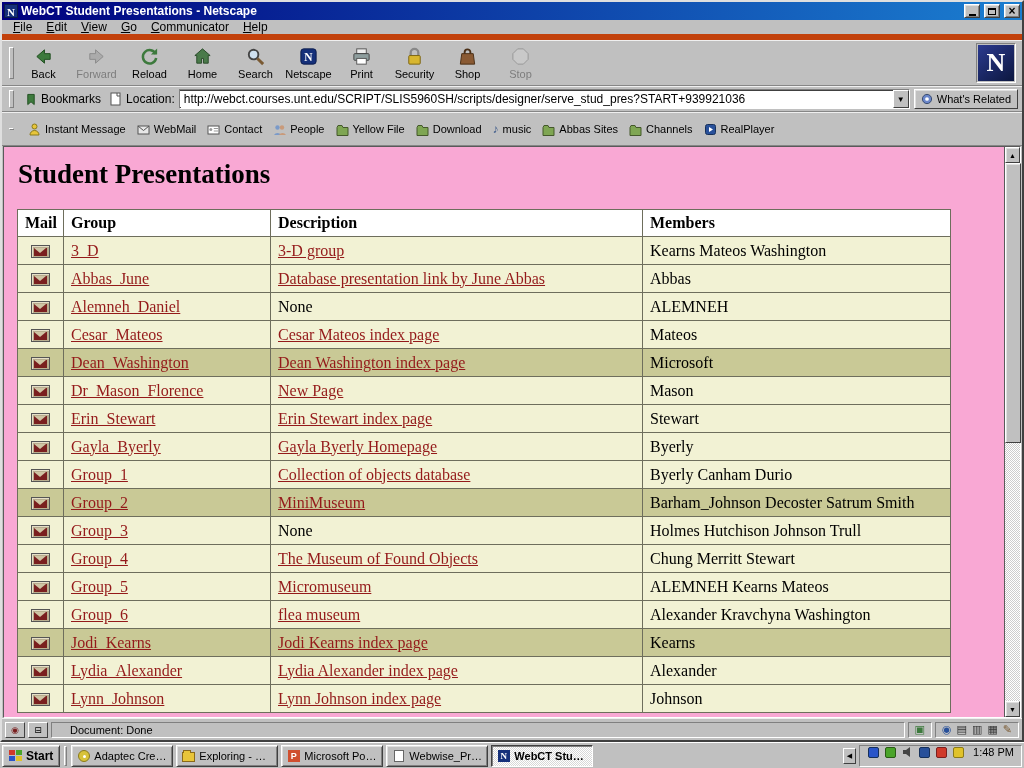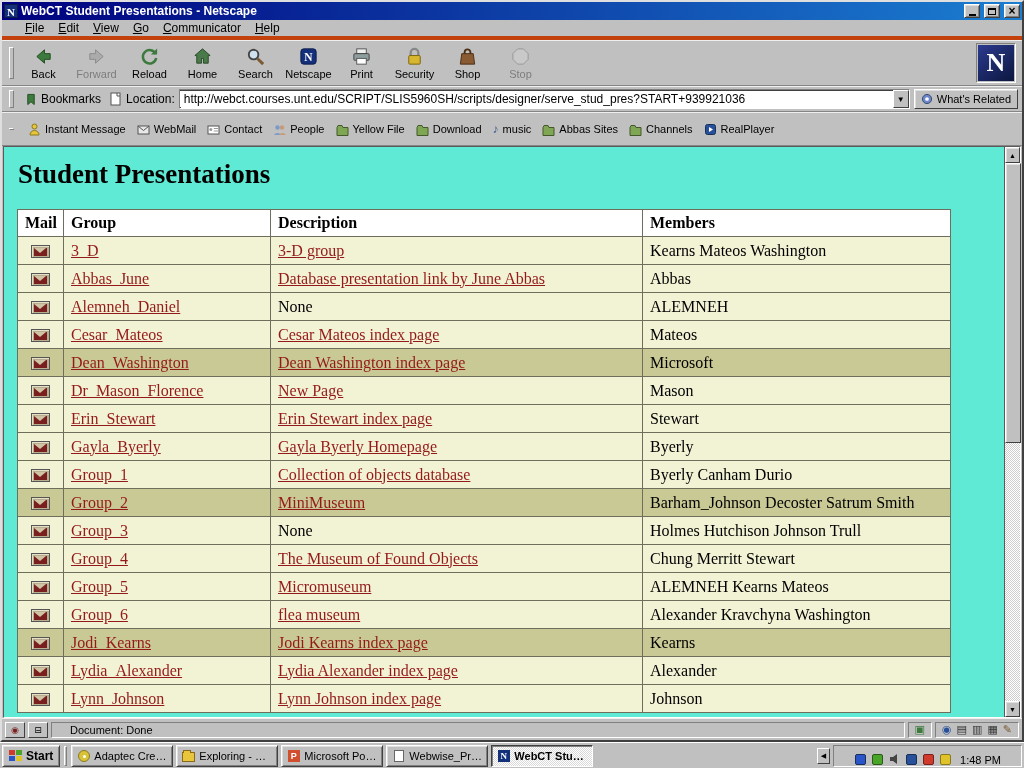--- a/index.html
+++ b/index.html
@@ -9,21 +9,21 @@
 .window{flex:1;display:flex;flex-direction:column;background:#c0c0c0;border:2px solid;border-color:#dfdfdf #404040 #404040 #dfdfdf;min-height:0;}
 
 .titlebar{height:18px;background:linear-gradient(90deg,#00007e,#1b7ed0);display:flex;align-items:center;padding:0 2px;gap:3px;flex:0 0 18px;}
 .appicon{width:14px;height:14px;background:#15307a;color:#fff;font-family:"Liberation Serif",serif;font-weight:bold;font-size:11px;line-height:14px;text-align:center;border:1px solid #0a1a4a;}
 .titletext{color:#fff;font-weight:bold;font-size:12px;flex:1;white-space:nowrap;overflow:hidden;}
 .tbtn{width:16px;height:14px;background:#c0c0c0;border:1px solid;border-color:#fff #404040 #404040 #fff;box-shadow:inset 1px 1px 0 #dfdfdf,inset -1px -1px 0 #808080;display:flex;align-items:center;justify-content:center;margin-left:1px;}
 .min-glyph{width:7px;height:2px;background:#000;margin-top:7px;}
 .max-glyph{width:8px;height:7px;border:1px solid #000;border-top-width:2px;}
 .close-glyph{font-size:12px;font-weight:bold;line-height:10px;color:#000;}
 
-.menubar{height:20px;flex:0 0 20px;display:flex;align-items:center;padding-left:16px;border-bottom:4px solid #c2410c;background:#c0c0c0;}
+.menubar{height:20px;flex:0 0 20px;display:flex;align-items:center;padding-left:4px;border-bottom:6px solid #c2410c;background:#c0c0c0;}
 .mitem{display:inline-block;font-size:12px;padding:2px 7px;color:#000;}
 .mitem::first-letter{text-decoration:underline;}
 
 .bar{background:#c0c0c0;border-top:1px solid #efefef;border-bottom:1px solid #868686;display:flex;align-items:center;}
 .toolbar{height:46px;flex:0 0 46px;padding:1px 4px;}
 .grip{width:5px;height:76%;border:1px solid;border-color:#fff #808080 #808080 #fff;margin:0 3px;background:#c0c0c0;flex:0 0 5px;}
 .toolbtn{width:53px;height:42px;display:flex;flex-direction:column;align-items:center;justify-content:center;gap:1px;font-size:11px;color:#000;}
 .toolbtn svg{width:21px;height:21px;}
 .toolbtn.disabled{color:#7d7d7d;}
 .tool-spacer{flex:1;}
@@ -37,21 +37,21 @@
 .locfield input{flex:1;border:none;outline:none;font-size:12px;font-family:"Liberation Sans",sans-serif;padding:1px 4px;background:#fff;color:#000;min-width:0;}
 .dropbtn{width:16px;height:18px;background:#c0c0c0;border:1px solid;border-color:#fff #404040 #404040 #fff;font-size:8px;display:flex;align-items:center;justify-content:center;flex:0 0 16px;}
 .wr-btn{height:20px;display:flex;align-items:center;gap:4px;font-size:11px;padding:0 6px;background:#c0c0c0;border:1px solid;border-color:#fff #404040 #404040 #fff;box-shadow:inset 1px 1px 0 #dfdfdf;white-space:nowrap;}
 
 .persbar{height:23px;flex:0 0 23px;padding:16px 4px;gap:11px;}
 .pitem{display:flex;align-items:center;gap:4px;font-size:11px;color:#000;white-space:nowrap;}
 .pitem svg{width:13px;height:13px;}
 .noteglyph{font-size:12px;color:#3d5a8a;line-height:13px;}
 
 .contentwrap{flex:1;display:flex;min-height:0;border:1px solid;border-color:#5a5a5a #fff #fff #5a5a5a;background:#fff;margin:0 1px;}
-.pagearea{flex:1;background:#5eead4;overflow:hidden;padding:10px 0 0 13px;min-width:0;}
+.pagearea{flex:1;background:#f9a8d4;overflow:hidden;padding:10px 0 0 13px;min-width:0;}
 .pagetitle{font-family:"Liberation Serif","DejaVu Serif",serif;font-size:27px;font-weight:bold;color:#000;margin:2px 0 19px 1px;}
 table.pres{border-collapse:collapse;table-layout:fixed;width:876px;font-family:"Liberation Serif","DejaVu Serif",serif;font-size:16px;}
 table.pres th,table.pres td{border:1px solid #6e6e5c;padding:3px 7px;overflow:hidden;white-space:nowrap;}
 table.pres th{background:#fff;text-align:left;font-weight:bold;height:27px;}
 table.pres td{height:28px;}
 tr.row{background:#f2f2d4;}
 tr.row.dark{background:#c9c996;}
 .c-mail{width:46px;text-align:center;}
 .c-group{width:207px;}
 .c-desc{width:372px;}
@@ -82,21 +82,21 @@
 .taskbtn .tlbl{overflow:hidden;text-overflow:ellipsis;}
 .taskbtn.active{border-color:#404040 #fff #fff #404040;box-shadow:inset 1px 1px 0 #808080;background:conic-gradient(#fff 25%,#d8d8d8 0 50%,#fff 0 75%,#d8d8d8 0);background-size:2px 2px;font-weight:bold;}
 .ticon{width:13px;height:13px;flex:0 0 13px;display:flex;align-items:center;justify-content:center;}
 .cd-ico{width:12px;height:12px;border-radius:50%;background:#d8c23a;border:1px solid #8a7a1a;position:relative;}
 .cd-ico::after{content:"";position:absolute;left:4px;top:4px;width:3px;height:3px;border-radius:50%;background:#fff;}
 .folder-ico{width:13px;height:10px;background:#e8c53a;border:1px solid #8a6a1a;position:relative;margin-top:2px;}
 .folder-ico::before{content:"";position:absolute;top:-3px;left:0;width:6px;height:2px;background:#e8c53a;border:1px solid #8a6a1a;border-bottom:none;}
 .ppt-ico{width:12px;height:12px;background:#d04f2f;color:#fff;font-size:9px;font-weight:bold;text-align:center;line-height:12px;}
 .page-ico{width:10px;height:12px;background:#fff;border:1px solid #666;}
 .n-ico{width:12px;height:12px;background:#15307a;color:#fff;font-family:"Liberation Serif",serif;font-size:9px;font-weight:bold;text-align:center;line-height:12px;}
-.tray{height:22px;border:1px solid;border-color:#808080 #fff #fff #808080;display:flex;align-items:flex-end;gap:4px;padding:0 20px;font-size:11px;}
+.tray{height:22px;border:1px solid;border-color:#808080 #fff #fff #808080;display:flex;align-items:flex-start;gap:4px;padding:0 7px;font-size:11px;}
 .trayico{width:13px;height:13px;display:flex;align-items:center;justify-content:center;font-size:10px;}
 .dot{width:11px;height:11px;border-radius:2px;}
 .clock{margin-left:4px;white-space:nowrap;}
 .collapse-arrow{width:13px;height:16px;background:#c0c0c0;border:1px solid;border-color:#fff #404040 #404040 #fff;font-size:7px;display:flex;align-items:center;justify-content:center;}
 </style>
 </head>
 <body>
 
 <div class="screen">
   <div class="window">

